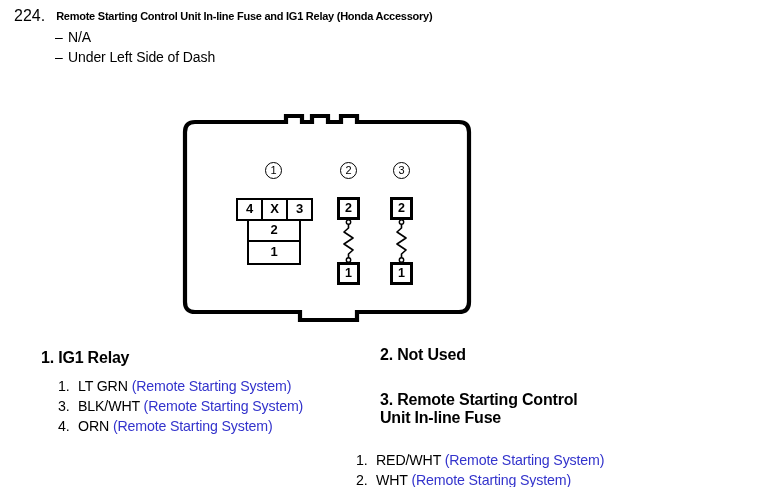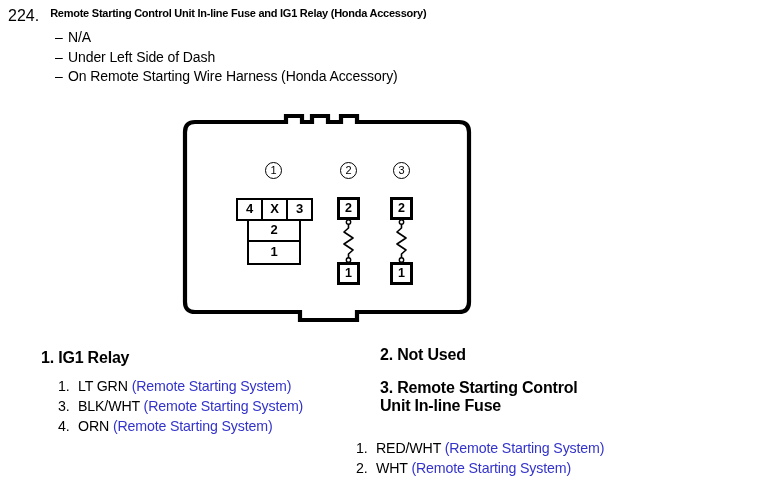--- a/index.html
+++ b/index.html
@@ -18,24 +18,24 @@
 
   
   #header {
     position: absolute;
     left: 0;
     top: 0;
     width: 766px;
   }
   #title-row {
     position: absolute;
-    left: 8px;
+    left: 14px;
     top: 7px;
     display: flex;
-    align-items: flex-start;
+    align-items: center;
   }
   #title-text {
     font-size: 11px;
     font-weight: bold;
     margin-left: 11px;
     letter-spacing: -0.25px;
     white-space: nowrap;
   }
   #header-bullets {
     position: absolute;
@@ -147,21 +147,21 @@
   #legend-right {
     position: absolute;
     left: 356px;
     top: 346px;
     width: 390px;
   }
   #legend-right .legend-heading {
     margin-left: 24px;
   }
   #heading-3 {
-    margin-top: 15px;
+    margin-top: 27px;
   }
   #heading-3-line2 {
     margin-left: 46px;
   }
   #right-items {
     margin-top: 23px;
   }
 </style>
 </head>
 <body>
@@ -170,23 +170,20 @@
   <div id="title-row">
     <span>224.</span>
     <span id="title-text">Remote Starting Control Unit In-line Fuse and IG1 Relay (Honda Accessory)</span>
   </div>
   <div id="header-bullets">
     <div class="header-bullet">
       <span class="bullet-dash">–</span><span>N/A</span>
     </div>
     <div class="header-bullet">
       <span class="bullet-dash">–</span><span>Under Left Side of Dash</span>
-    </div>
-    <div class="header-bullet">
-      <span class="bullet-dash">–</span><span>On Remote Starting Wire Harness (Honda Accessory)</span>
     </div>
   </div>
 </div>
 
 <div id="diagram">
 
   <svg id="housing-svg" width="292" height="215" viewBox="0 0 292 215">
     <path d="M 105 8
              L 105 2
              L 121 2

